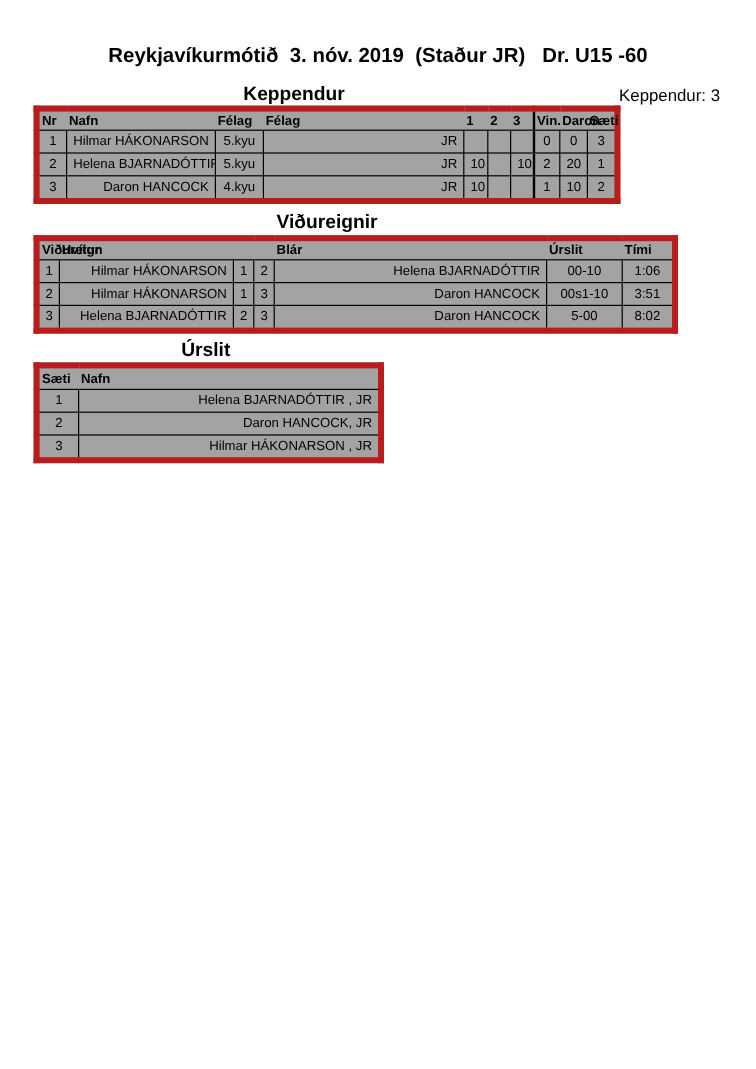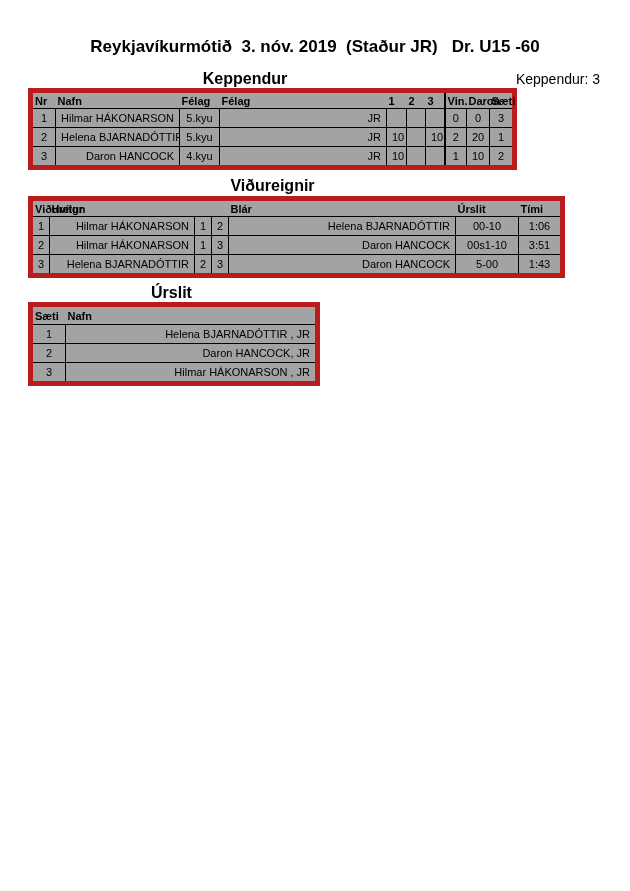--- a/index.html
+++ b/index.html
@@ -161,21 +161,21 @@
       <td>00s1-10</td>
       <td>3:51</td>
     </tr>
     <tr>
       <td>3</td>
       <td class="al">Helena BJARNADÓTTIR</td>
       <td>2</td>
       <td>3</td>
       <td class="al">Daron HANCOCK</td>
       <td>5-00</td>
-      <td>1:43</td>
+      <td>8:02</td>
     </tr>
   </tbody>
     </table>
 
   <div class="sec-label" id="lbl-urslit">Úrslit</div>
 
   <table id="t-urslit">
     <colgroup>
       <col style="width:35px">
         <col style="width:252px">

